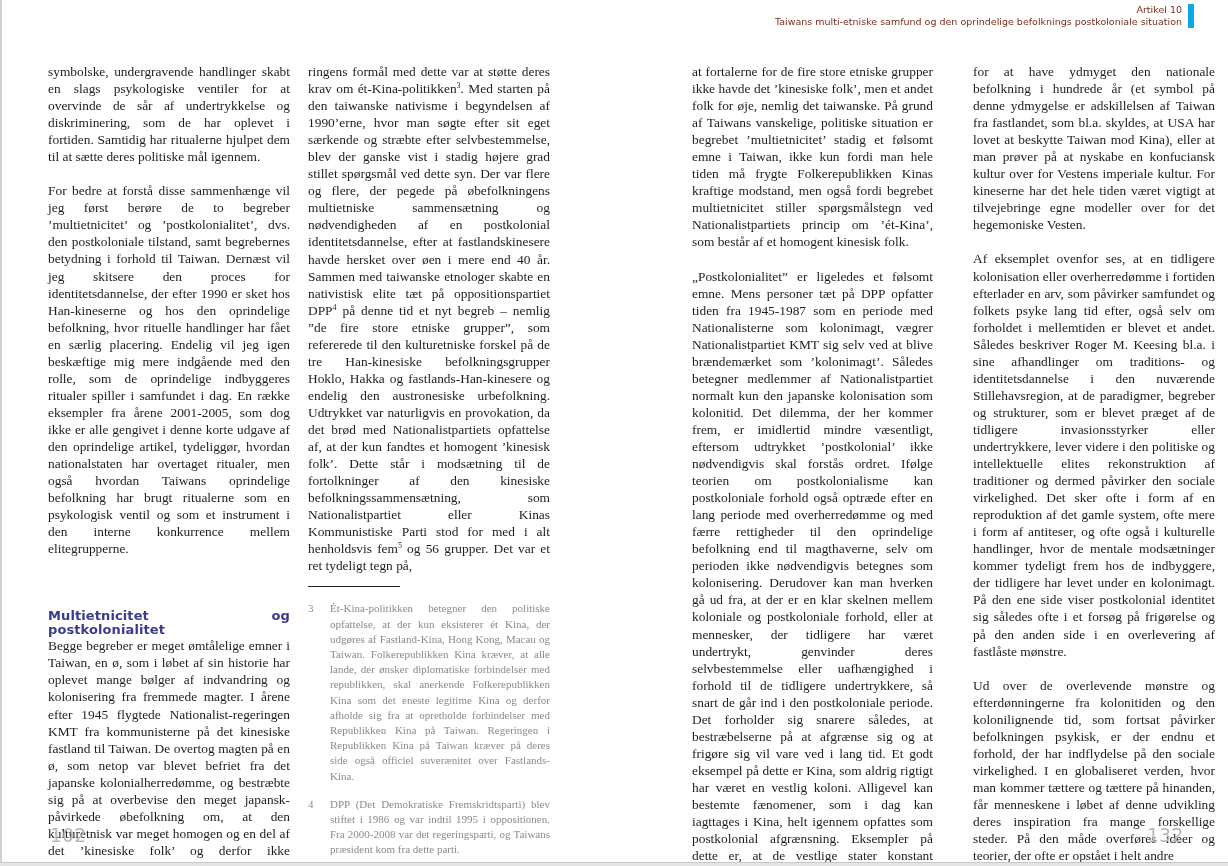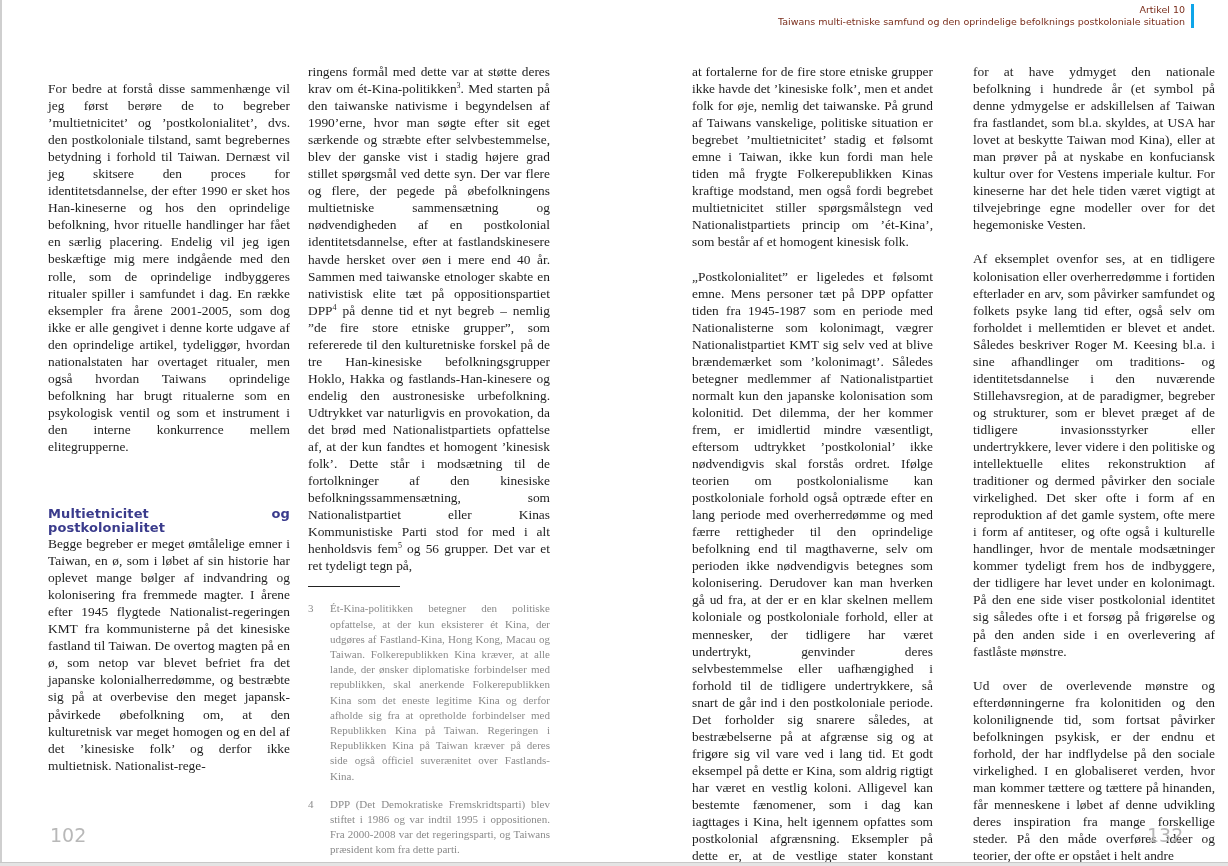--- a/index.html
+++ b/index.html
@@ -7,21 +7,21 @@
     width:1228px; height:866px; overflow:hidden; position:relative;
     background:#ffffff;
     font-family:"Liberation Serif", "DejaVu Serif", serif;
     color:#1d1d1d;
   }
   .left-edge { position:absolute; left:0; top:0; width:2px; height:866px; background:#cfcfcf; }
   .bottom-edge { position:absolute; left:0; top:862px; width:1228px; height:4px; background:#e4e4e4; border-top:1px solid #c8c8c8; }
   .header {
     position:absolute; right:34px; top:4px; text-align:right;
     font-family:"DejaVu Sans", sans-serif; font-size:9.5px; color:#7a2e1c; line-height:12px;
-    padding-right:6px; border-right:3px solid #0ea5e9;
+    padding-right:6px; border-right:6px solid #0ea5e9;
   }
   .col {
     position:absolute; font-size:13.4px; line-height:17.05px; text-align:justify;
   }
   .col p { margin:0; }
   .col .gap { height:17px; }
   .col .biggap { height:52px; }
   .l1 { left:48px; top:63px; width:242px; }
   .l2 { left:308px; top:63px; width:242px; }
   .r1 { left:692px; top:63px; width:241px; }
@@ -47,20 +47,21 @@
 <body>
 
 <div class="left-edge"></div>
 
 <div class="header">
   <div>Artikel 10</div>
   <div>Taiwans multi-etniske samfund og den oprindelige befolknings postkoloniale situation</div>
 </div>
 
 <div class="col l1">
+  <p>symbolske, undergravende handlinger skabt en slags psykologiske ventiler for at overvinde de sår af undertrykkelse og diskriminering, som de har oplevet i fortiden. Samtidig har ritualerne hjulpet dem til at sætte deres politiske mål igennem.</p>
   <div class="gap"></div>
   <p>For bedre at forstå disse sammenhænge vil jeg først berøre de to begreber ’multietnicitet’ og ’postkolonialitet’, dvs. den postkoloniale tilstand, samt begrebernes betydning i forhold til Taiwan. Dernæst vil jeg skitsere den proces for identitetsdannelse, der efter 1990 er sket hos Han-kineserne og hos den oprindelige befolkning, hvor rituelle handlinger har fået en særlig placering. Endelig vil jeg igen beskæftige mig mere indgående med den rolle, som de oprindelige indbyggeres ritualer spiller i samfundet i dag. En række eksempler fra årene 2001-2005, som dog ikke er alle gengivet i denne korte udgave af den oprindelige artikel, tydeliggør, hvordan nationalstaten har overtaget ritualer, men også hvordan Taiwans oprindelige befolkning har brugt ritualerne som en psykologisk ventil og som et instrument i den interne konkurrence mellem elitegrupperne.</p>
   <div class="biggap"></div>
   <h2 class="section-heading">Multietnicitet og postkolonialitet</h2>
   <p>Begge begreber er meget ømtålelige emner i Taiwan, en ø, som i løbet af sin historie har oplevet mange bølger af indvandring og kolonisering fra fremmede magter. I årene efter 1945 flygtede Nationalist-regeringen KMT fra kommunisterne på det kinesiske fastland til Taiwan. De overtog magten på en ø, som netop var blevet befriet fra det japanske kolonialherredømme, og bestræbte sig på at overbevise den meget japansk-påvirkede øbefolkning om, at den kulturetnisk var meget homogen og en del af det ’kinesiske folk’ og derfor ikke multietnisk. Nationalist-rege-</p>
 </div>
 
 <div class="col l2">
   <p><span>ringens formål med dette var at støtte deres krav om ét-Kina-politikken</span><sup>3</sup><span>. Med starten på den taiwanske nativisme i begyndelsen af 1990’erne, hvor man søgte efter sit eget særkende og stræbte efter selvbestemmelse, blev der ganske vist i stadig højere grad stillet spørgsmål ved dette syn. Der var flere og flere, der pegede på øbefolkningens multietniske sammensætning og nødvendigheden af en postkolonial identitetsdannelse, efter at fastlandskinesere havde hersket over øen i mere end 40 år. Sammen med taiwanske etnologer skabte en nativistisk elite tæt på oppositionspartiet DPP</span><sup>4</sup><span> på denne tid et nyt begreb – nemlig ”de fire store etniske grupper”, som refererede til den kulturetniske forskel på de tre Han-kinesiske befolkningsgrupper Hoklo, Hakka og fastlands-Han-kinesere og endelig den austronesiske urbefolkning. Udtrykket var naturligvis en provokation, da det brød med Nationalistpartiets opfattelse af, at der kun fandtes et homogent ’kinesisk folk’. Dette står i modsætning til de fortolkninger af den kinesiske befolkningssammensætning, som Nationalistpartiet eller Kinas Kommunistiske Parti stod for med i alt henholdsvis fem</span><sup>5</sup><span> og 56 grupper. Det var et ret tydeligt tegn på,</span></p>
   <div class="fn-rule"></div>

